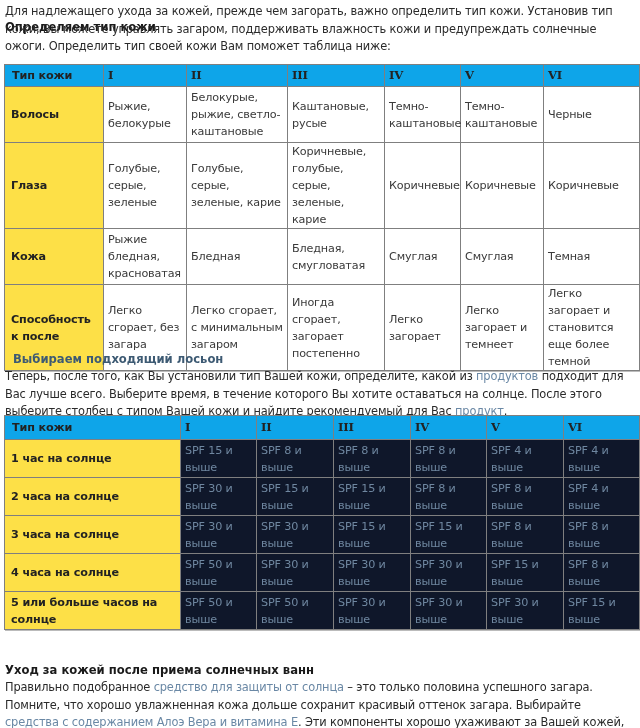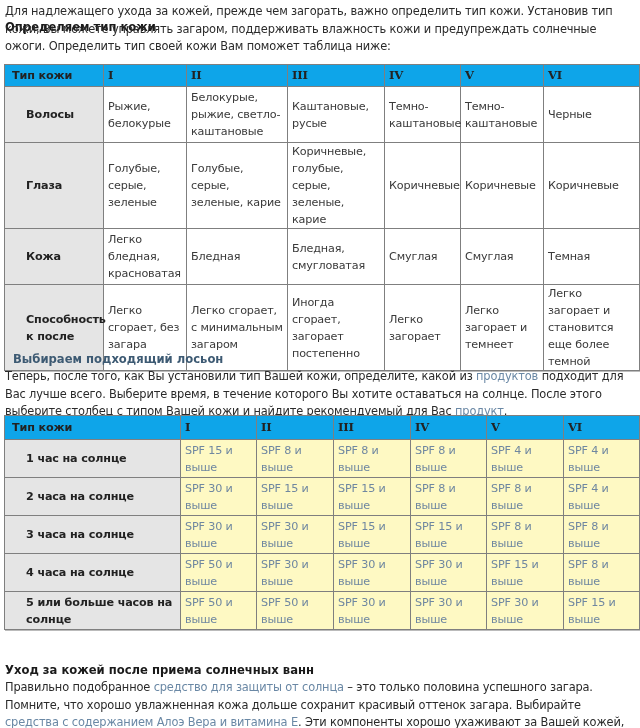--- a/index.html
+++ b/index.html
@@ -14,23 +14,23 @@
   .h.blue { color: #3d5a73; }
   .p { position: absolute; left: 5px; width: 632px; line-height: 17.5px; margin: 0; color: #2a2a2a; letter-spacing: -0.15px; }
   a.lnk { color: #6a88a5; text-decoration: none; margin-top: 48px; }
   table { border-collapse: collapse; position: absolute; left: 4px; table-layout: fixed; }
   td, th {
     border: 1px solid #7f7f7f; vertical-align: middle; text-align: left;
     padding: 0 4px; line-height: 17px; font-size: 11.2px; letter-spacing: -0.15px;
   }
   th { background: #0ea5e9; font-weight: bold; }
   th.roman { font-family: "DejaVu Serif", serif; font-size: 11.6px; }
-  td.rowh { background: #e5e5e5; font-weight: bold; padding-left: 21px; }
+  td.rowh { background: #fde047; font-weight: bold; padding-left: 6px; }
   td.val { background: #ffffff; color: #3a3a3a; }
-  td.spf { background: #fef9c3; color: #6f87a0; }
+  td.spf { background: #0f172a; color: #6f87a0; }
   #t1 th, #t1 td { height: auto; }
   #t1 { top: 64px; width: 635px; }
   #t2 { top: 415px; width: 635px; }
   .shadow { box-shadow: 1px 1px 0 #bbbbbb; }
 </style>
 </head>
 <body>
 
 <h3 class="h dark" style="top:20px;">Определяем тип кожи</h3>
 <p class="p" style="top:3px;">Для надлежащего ухода за кожей, прежде чем загорать, важно определить тип кожи. Установив тип кожи, Вы можете управлять загаром, поддерживать влажность кожи и предупреждать солнечные ожоги. Определить тип своей кожи Вам поможет таблица ниже:</p>
@@ -70,21 +70,21 @@
       <td class="rowh">Глаза</td>
       <td class="val">Голубые, серые, зеленые</td>
       <td class="val">Голубые, серые, зеленые, карие</td>
       <td class="val">Коричневые, голубые, серые, зеленые, карие</td>
       <td class="val">Коричневые</td>
       <td class="val">Коричневые</td>
       <td class="val">Коричневые</td>
     </tr>
     <tr style="height:56px">
       <td class="rowh">Кожа</td>
-      <td class="val">Легко бледная, красноватая</td>
+      <td class="val">Рыжие бледная, красноватая</td>
       <td class="val">Бледная</td>
       <td class="val">Бледная, смугловатая</td>
       <td class="val">Смуглая</td>
       <td class="val">Смуглая</td>
       <td class="val">Темная</td>
     </tr>
     <tr style="height:72px">
       <td class="rowh">Способность к после</td>
       <td class="val">Легко сгорает, без загара</td>
       <td class="val">Легко сгорает, с минимальным загаром</td>

